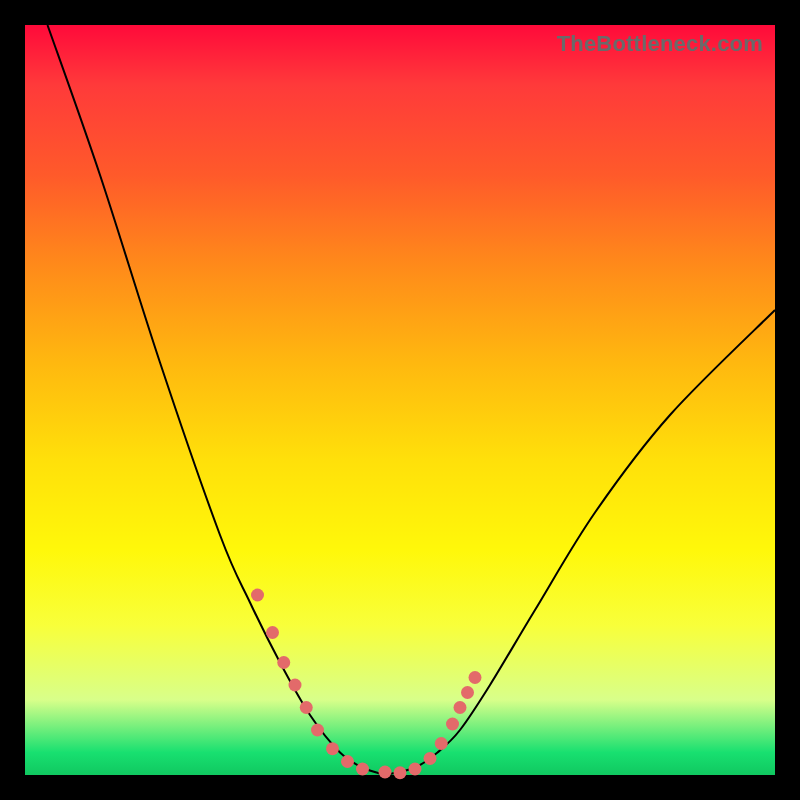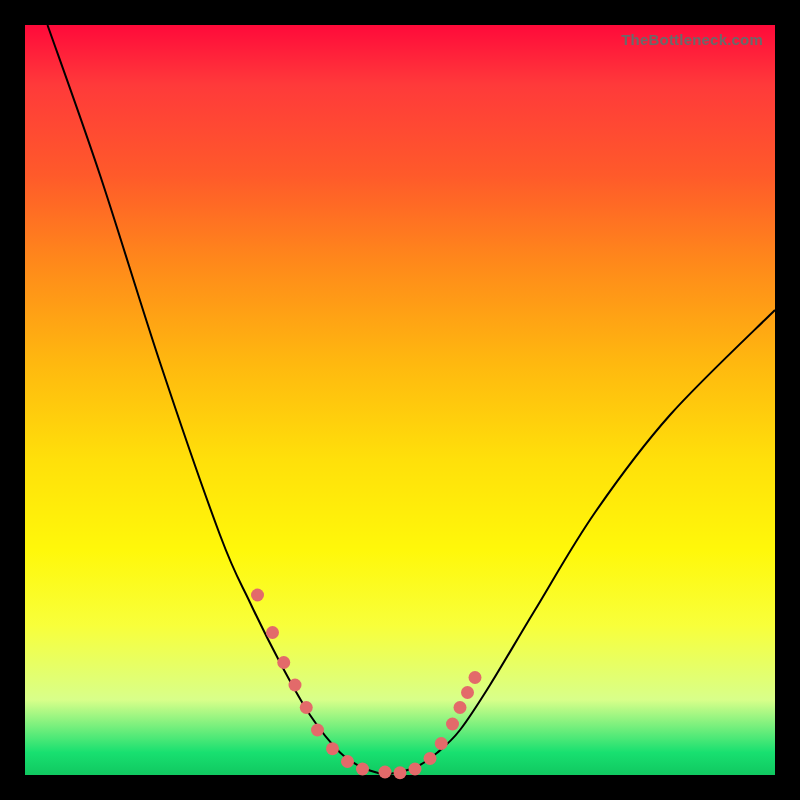--- a/index.html
+++ b/index.html
@@ -34,21 +34,21 @@
       #d8ff8a 90%,
       #18e070 97%,
       #10c860 100%
     );
   }
   .watermark {
     position: absolute;
     top: 6px;
     right: 12px;
     font-family: Arial, Helvetica, sans-serif;
-    font-size: 15px;
+    font-size: 22px;
     font-weight: bold;
     color: #6a6a6a;
     letter-spacing: 0.2px;
     z-index: 10;
   }
   svg.curve {
     position: absolute;
     left: 0;
     top: 0;
     width: 750px;

